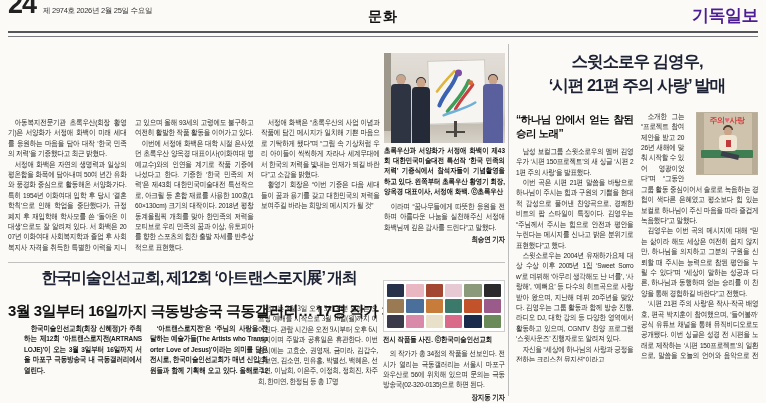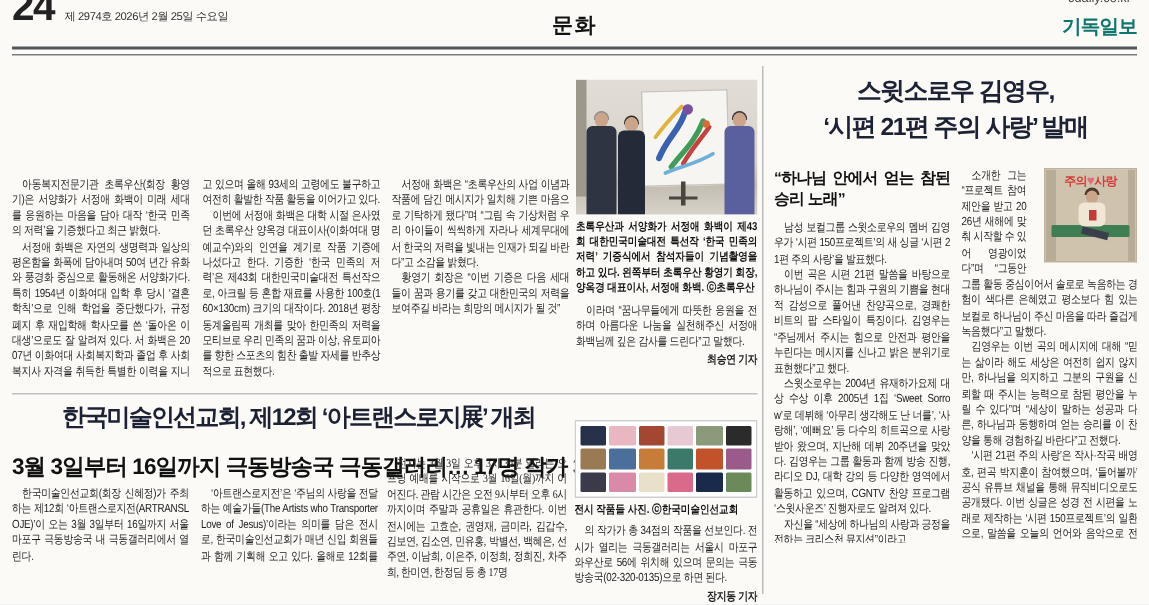--- a/index.html
+++ b/index.html
@@ -6,21 +6,21 @@
   .page{position:relative;width:766px;height:403px;background:#fbfaf7;overflow:hidden;
         font-family:"Liberation Sans",sans-serif;color:#1d1d1f;}
   
   .hdr{position:absolute;left:8px;right:8px;top:3px;height:27px;}
   .hdr-left{position:absolute;left:0;bottom:12px;display:flex;align-items:flex-end;text-align:center;}
   .pageno{font-size:27px;font-weight:bold;line-height:1;letter-spacing:-1px;color:#222;}
   .issue{font-size:7.5px;color:#333;margin-left:7px;margin-bottom:2px;letter-spacing:-0.3px;}
   .section{position:absolute;left:50%;transform:translateX(-50%);bottom:4px;font-size:14px;font-weight:bold;letter-spacing:1px;color:#111;}
   .hdr-right{position:absolute;right:0;bottom:3px;display:flex;align-items:center;gap:5px;flex-direction:column;}
   .siteurl{font-size:8.5px;color:#444;margin-bottom:1px;}
-  .masthead{font-size:13px;font-weight:900;letter-spacing:-0.5px;color:#0f766e;}
+  .masthead{font-size:17px;font-weight:900;letter-spacing:-0.5px;color:#4c1d95;}
   .rule{position:absolute;left:8px;right:8px;top:31px;height:3px;border-top:2px solid #55565a;border-bottom:1px solid #7b7b80;}
   .vdiv{position:absolute;left:508px;top:44px;width:1px;height:352px;background:#bcbcbc;}
   .hdiv{position:absolute;left:8px;width:497px;top:262px;height:1px;background:#c0c0c0;}
   
   .btxt{font-size:7.8px;line-height:10.4px;text-align:justify;word-break:break-all;letter-spacing:-0.2px;color:#222;}
   .btxt p{margin:0;text-indent:8px;}
   .cond{width:119%;transform:scaleX(0.84);transform-origin:0 0;}
   .byline{font-weight:bold;text-align:right;text-indent:0;margin-top:2px;font-size:7.8px;}
   
   .main-art{position:absolute;left:8px;top:40px;width:497px;height:222px;}
@@ -54,21 +54,21 @@
   
   .right-art{position:absolute;left:516px;top:40px;width:242px;height:358px;overflow:hidden;}
   .right-head{margin-top:10px;text-align:center;font-size:16.5px;line-height:1.45;font-weight:bold;letter-spacing:-1px;color:#1c2133;}
   .right-body{display:flex;gap:7px;margin-top:14px;}
   .rcol{width:118px;height:250px;overflow:hidden;}
   .subhead-r{font-size:10.5px;font-weight:bold;line-height:14px;letter-spacing:-0.5px;color:#111;margin-bottom:7px;}
   
   .bot-art{position:absolute;left:8px;top:266px;width:497px;height:132px;}
   .bot-head{position:absolute;left:0;top:2px;width:382px;text-align:center;font-size:16px;font-weight:bold;letter-spacing:-1.2px;color:#1c2133;}
   .bot-sub{position:absolute;left:0;top:36px;width:250px;font-size:15px;font-weight:bold;letter-spacing:-0.6px;white-space:nowrap;color:#111;}
-  .bot-col12{position:absolute;left:0;top:58px;width:244px;height:72px;overflow:hidden;column-count:2;column-gap:8px;column-fill:auto;}
+  .bot-col12{position:absolute;left:16px;top:58px;width:244px;height:72px;overflow:hidden;column-count:2;column-gap:8px;column-fill:auto;font-weight:bold;}
   .bot-col3{position:absolute;left:250px;top:38px;width:120px;height:92px;overflow:hidden;font-family:Liberation Serif, serif;}
   .bot-col4{position:absolute;left:375px;top:2px;width:122px;height:128px;overflow:hidden;margin-top:12px;}
   .art-grid{display:grid;grid-template-columns:repeat(6,1fr);gap:2px;background:#fff;border:1px solid #cfcfcf;padding:3px;height:52px;box-sizing:border-box;}
   .art-grid div{border-radius:1px;}
 </style>
 </head>
 <body>
 
 <div class="page">
 

